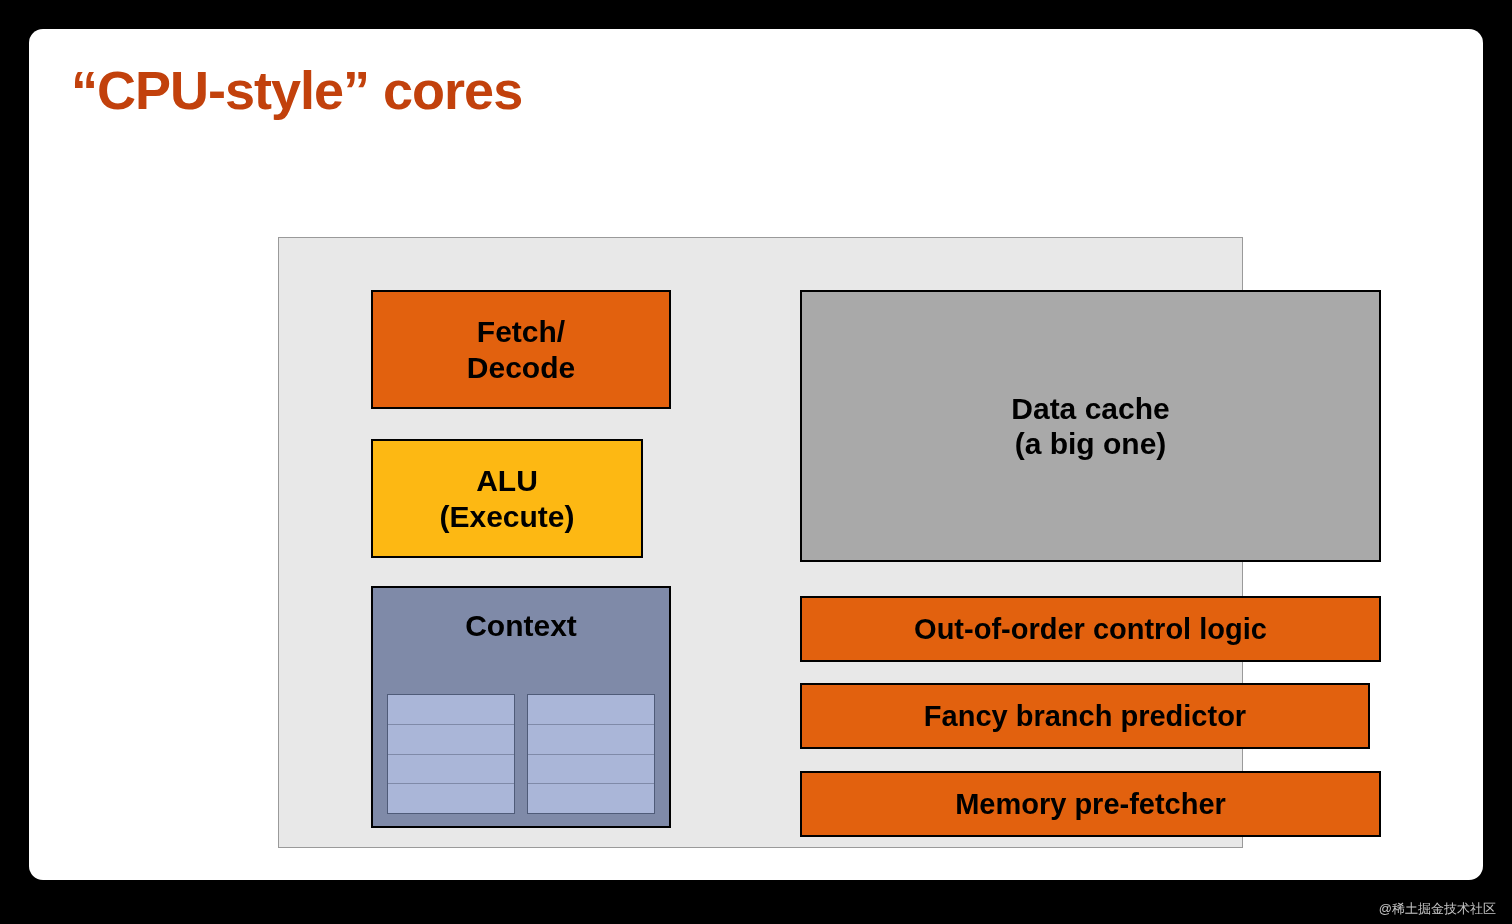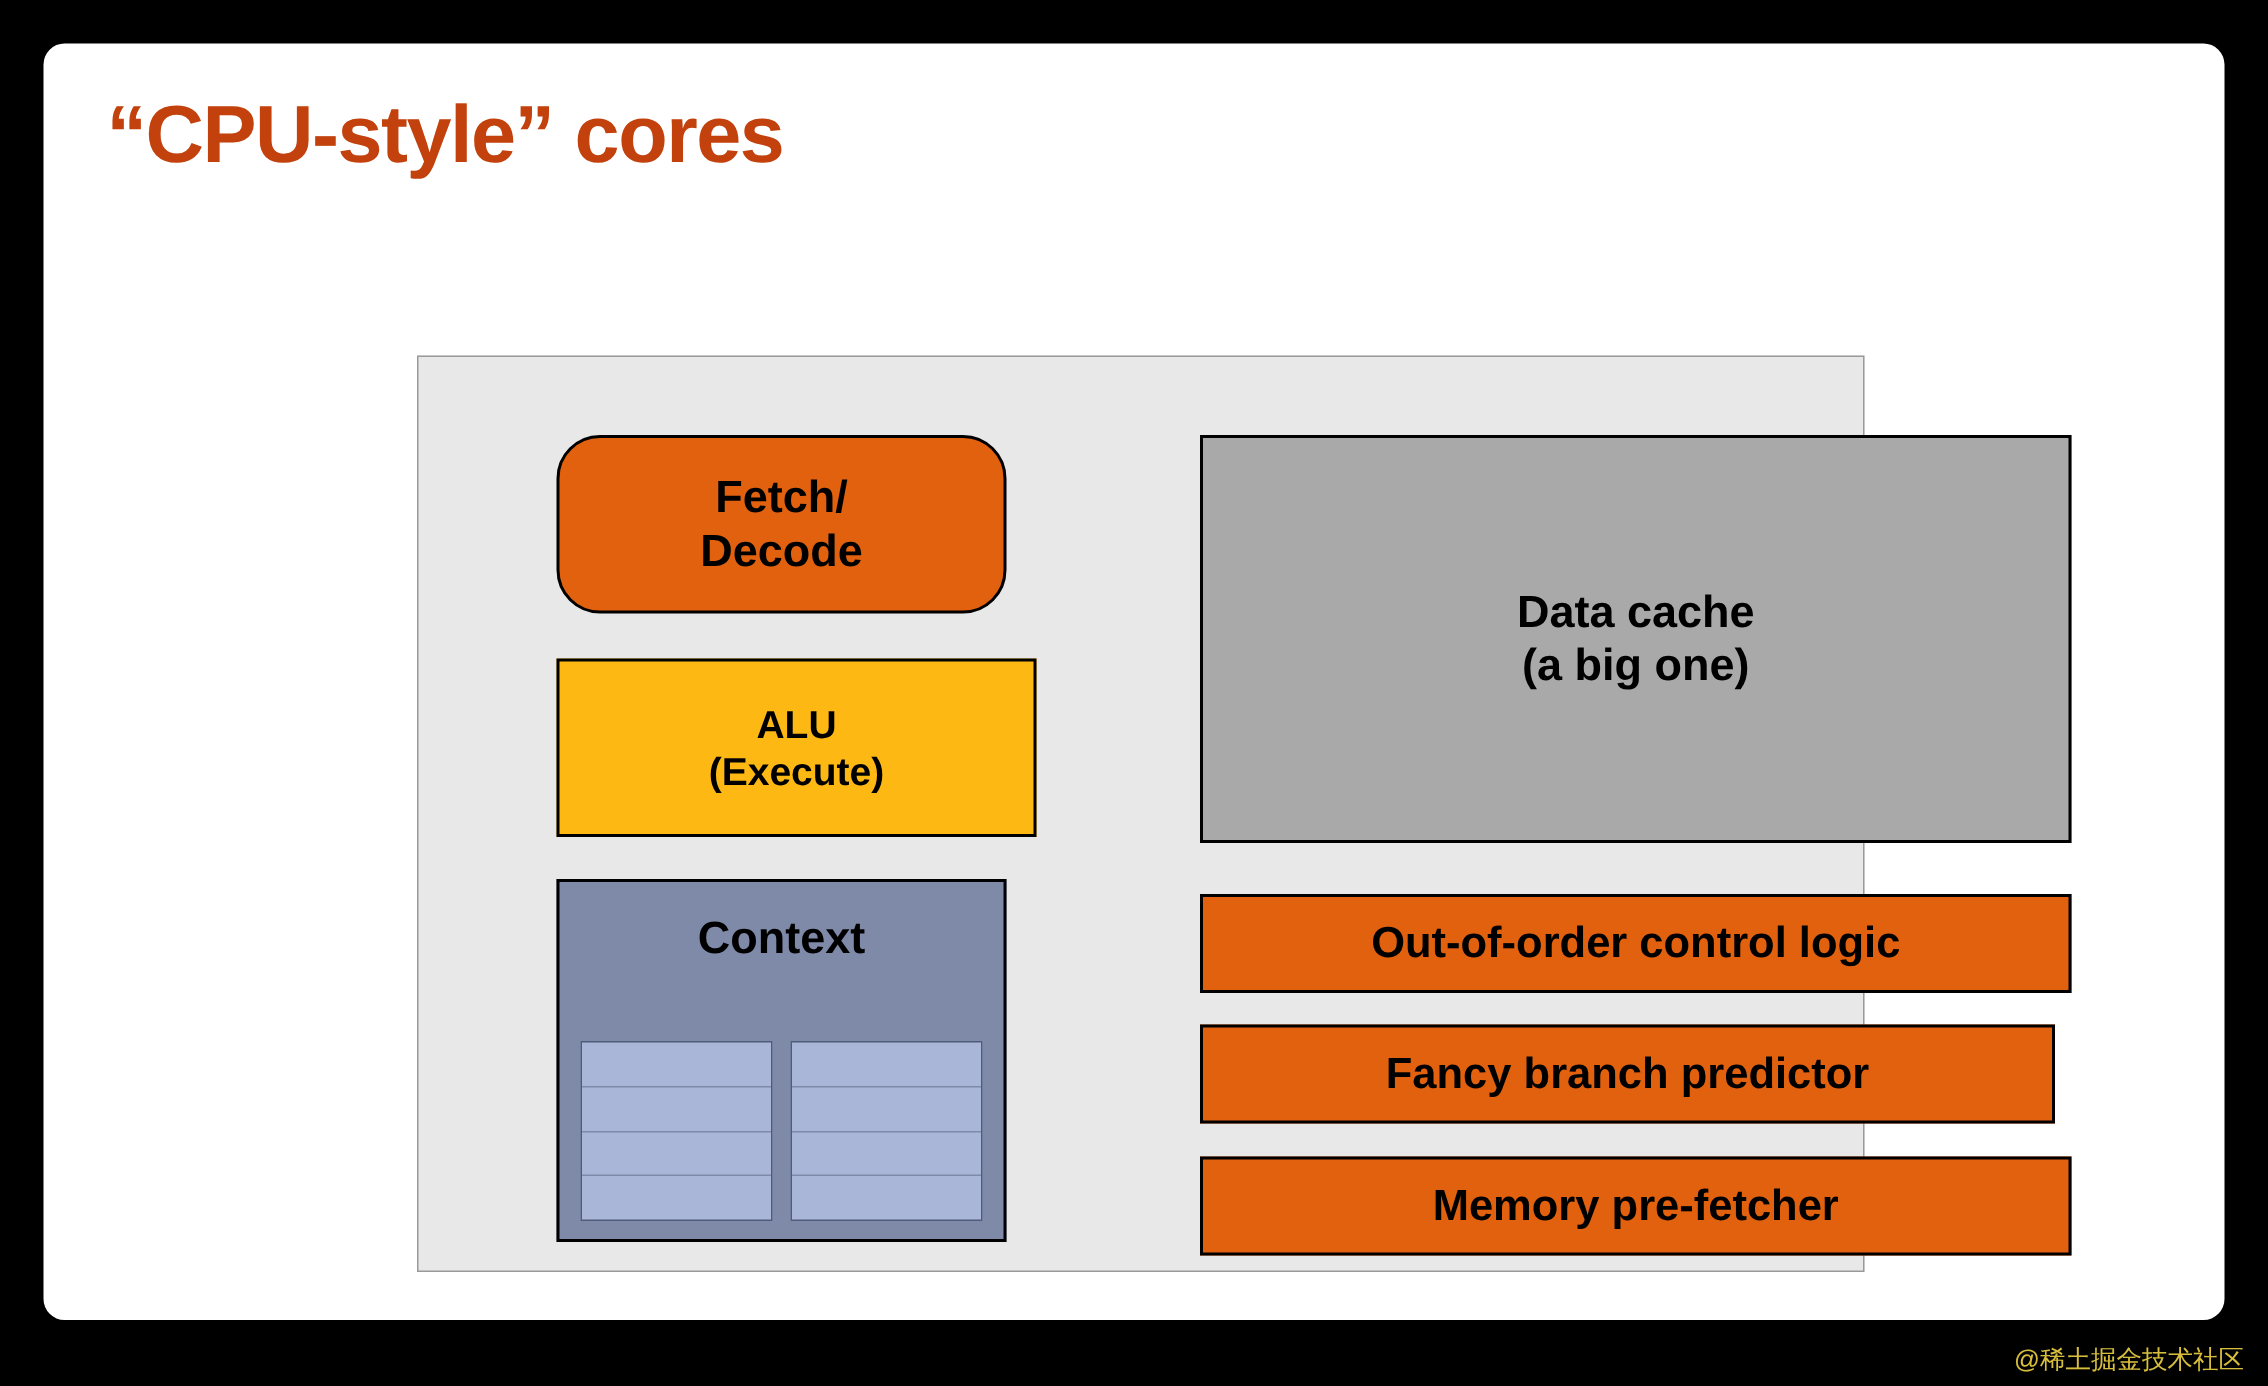--- a/index.html
+++ b/index.html
@@ -57,25 +57,24 @@
   }
   .orange { background: #e2610e; }
   .yellow { background: #fdb813; }
   .slate  { background: #7f8aa8; }
   .gray   { background: #a9a9a9; justify-content: center; }
 
   
   #fetch-decode {
     left: 92px; top: 52px; width: 300px; height: 119px;
     font-size: 30px;
-    border-radius: 29px;
   }
   #alu {
-    left: 92px; top: 201px; width: 320px; height: 119px;
-    font-size: 26px;
+    left: 92px; top: 201px; width: 272px; height: 119px;
+    font-size: 30px;
   }
   #exec-context {
     left: 92px; top: 348px; width: 300px; height: 242px;
     display: block;
     padding-top: 20px;
   }
   #exec-context .ec-label {
     font-size: 30px;
     text-align: center;
     line-height: 1.2;
@@ -118,22 +117,22 @@
     font-size: 29px;
   }
   #prefetch {
     left: 521px; top: 533px; width: 581px; height: 66px;
     font-size: 29px;
   }
   #watermark {
     position: absolute;
     right: 16px;
     bottom: 6px;
-    font-size: 17px;
-    color: #fde047;
+    font-size: 13px;
+    color: #e5e5e5;
     opacity: 0.85;
     white-space: nowrap;
   }
 </style>
 </head>
 <body>
 
 <div id="slide">
 
   <div id="title">“CPU-style” cores</div>

